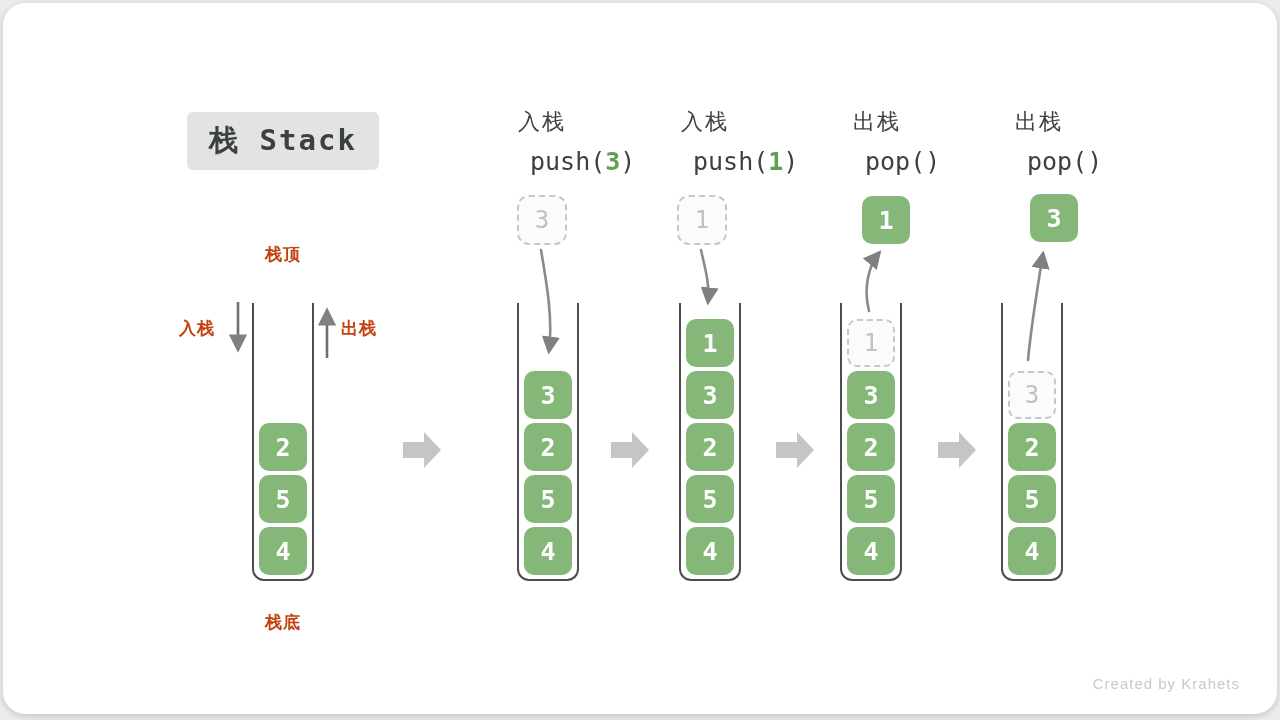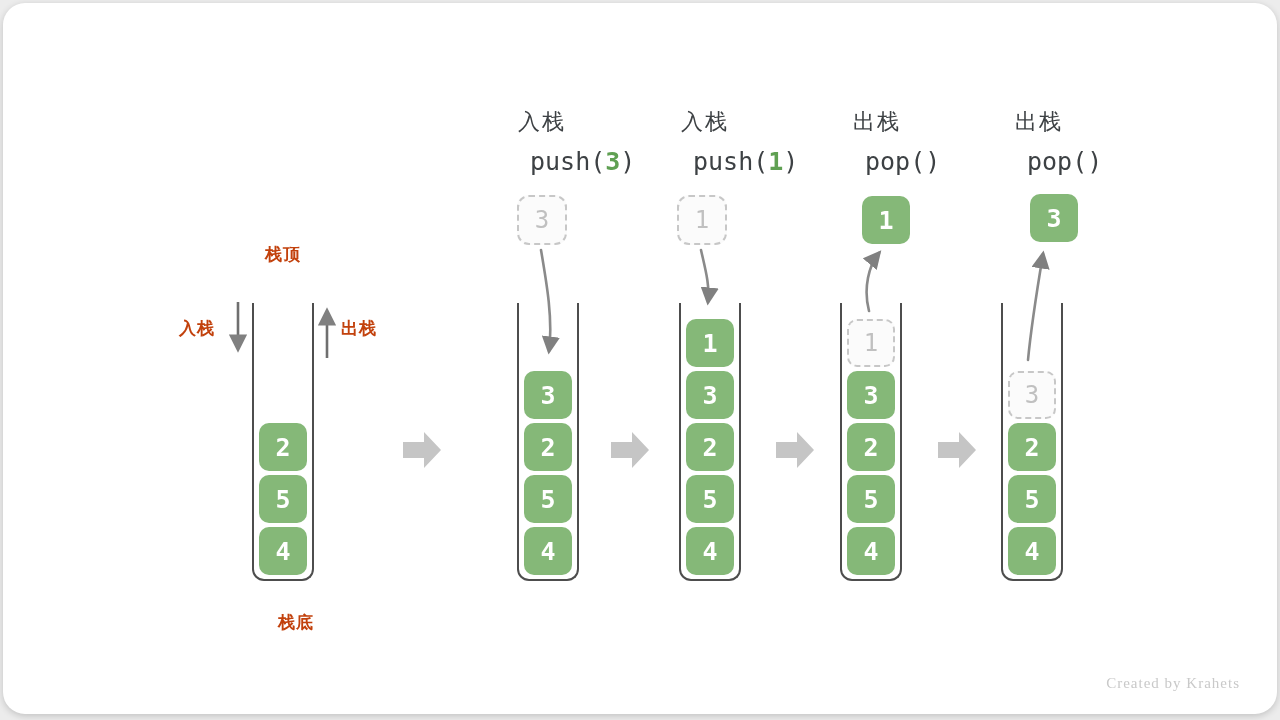--- a/index.html
+++ b/index.html
@@ -56,35 +56,36 @@
   .pending {
     position:absolute; width:50px; height:50px; box-sizing:border-box;
     background:#fbfbfb; border:2px dashed #c7c7c7; border-radius:12px;
     display:flex; align-items:center; justify-content:center;
     font-family:"DejaVu Sans Mono", monospace;
     font-size:24px; color:#c0c0c0;
   }
   .overlay { position:absolute; left:0; top:0; pointer-events:none; }
   .wm {
     position:absolute; right:40px; top:675px;
-    font-family:Liberation Serif, serif;
+    font-family:Liberation Sans, sans-serif;
     font-size:15px; color:#c9c9c9; letter-spacing:1px;
   }
 </style>
 </head>
 <body>
 
 <div class="canvas">
   <div class="card"></div>
 
+  <div class="title">栈 Stack</div>
 
   <div class="lbl" style="left:252px; top:243px; width:62px; text-align:center;">栈顶</div>
   <div class="lbl" style="left:179px; top:317px;">入栈</div>
   <div class="lbl" style="left:341px; top:317px;">出栈</div>
-  <div class="lbl" style="left:252px; top:611px; width:62px; text-align:right;">栈底</div>
+  <div class="lbl" style="left:252px; top:611px; width:62px; text-align:center;">栈底</div>
 
   <div class="hdr" style="left:518px;">
     <div class="cn">入栈</div>
     <div class="op"><span>push(</span><span class="val">3</span><span>)</span></div>
   </div>
   <div class="hdr" style="left:681px;">
     <div class="cn">入栈</div>
     <div class="op"><span>push(</span><span class="val">1</span><span>)</span></div>
   </div>
   <div class="hdr" style="left:853px;">

